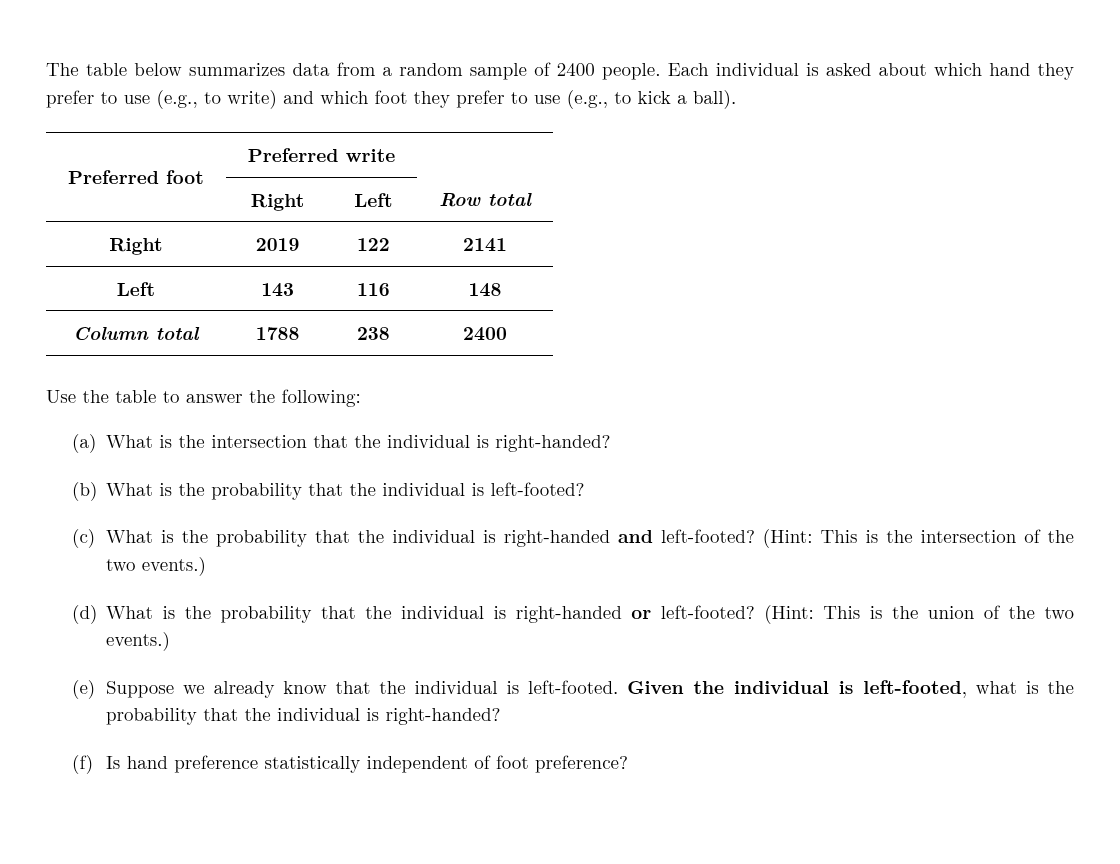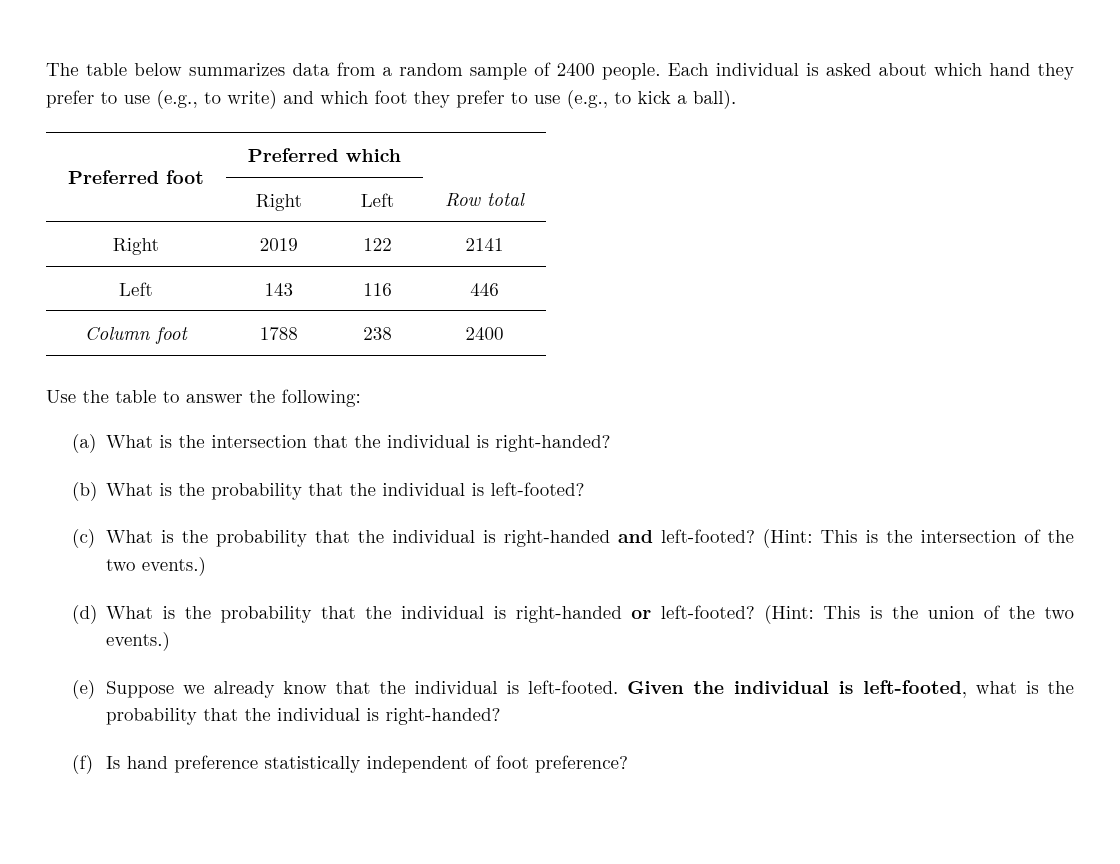--- a/index.html
+++ b/index.html
@@ -20,21 +20,21 @@
   .table-wrap {
     display: flex;
     margin: 14px 0 26px 0;
   }
   table {
     border-collapse: collapse;
   }
   td, th {
     padding: 8px 22px;
     text-align: center;
-    font-weight: normal;
+    font-weight: bold;
   }
   .bold { font-weight: bold; }
   .italic { font-style: italic; }
   .rule-top { border-top: 1px solid #000; }
   .rule-bottom { border-bottom: 1px solid #000; }
   .prompt {
     margin: 22px 0 18px 0;
   }
   ol.questions {
     list-style: none;
@@ -56,42 +56,42 @@
 </head>
 <body>
 
 <p class="intro">The table below summarizes data from a random sample of 2400 people. Each individual is asked about which hand they prefer to use (e.g., to write) and which foot they prefer to use (e.g., to kick a ball).</p>
 
 <div class="table-wrap">
 <table>
   <tbody>
         <tr>
     <td class="rule-top rule-bottom bold" rowspan="2">Preferred foot</td>
-    <td class="rule-top rule-bottom bold" colspan="2">Preferred which</td>
+    <td class="rule-top rule-bottom bold" colspan="2">Preferred write</td>
     <td class="rule-top"></td>
   </tr>
   <tr>
     <td class="rule-bottom">Right</td>
     <td class="rule-bottom">Left</td>
     <td class="rule-bottom italic">Row total</td>
   </tr>
   <tr>
     <td class="rule-bottom">Right</td>
     <td class="rule-bottom">2019</td>
     <td class="rule-bottom">122</td>
     <td class="rule-bottom">2141</td>
   </tr>
   <tr>
     <td class="rule-bottom">Left</td>
     <td class="rule-bottom">143</td>
     <td class="rule-bottom">116</td>
-    <td class="rule-bottom">446</td>
+    <td class="rule-bottom">148</td>
   </tr>
   <tr>
-    <td class="rule-bottom italic">Column foot</td>
+    <td class="rule-bottom italic">Column total</td>
     <td class="rule-bottom">1788</td>
     <td class="rule-bottom">238</td>
     <td class="rule-bottom">2400</td>
   </tr>
 </tbody>
     </table>
 </div>
 
 <p class="prompt">Use the table to answer the following:</p>
 

